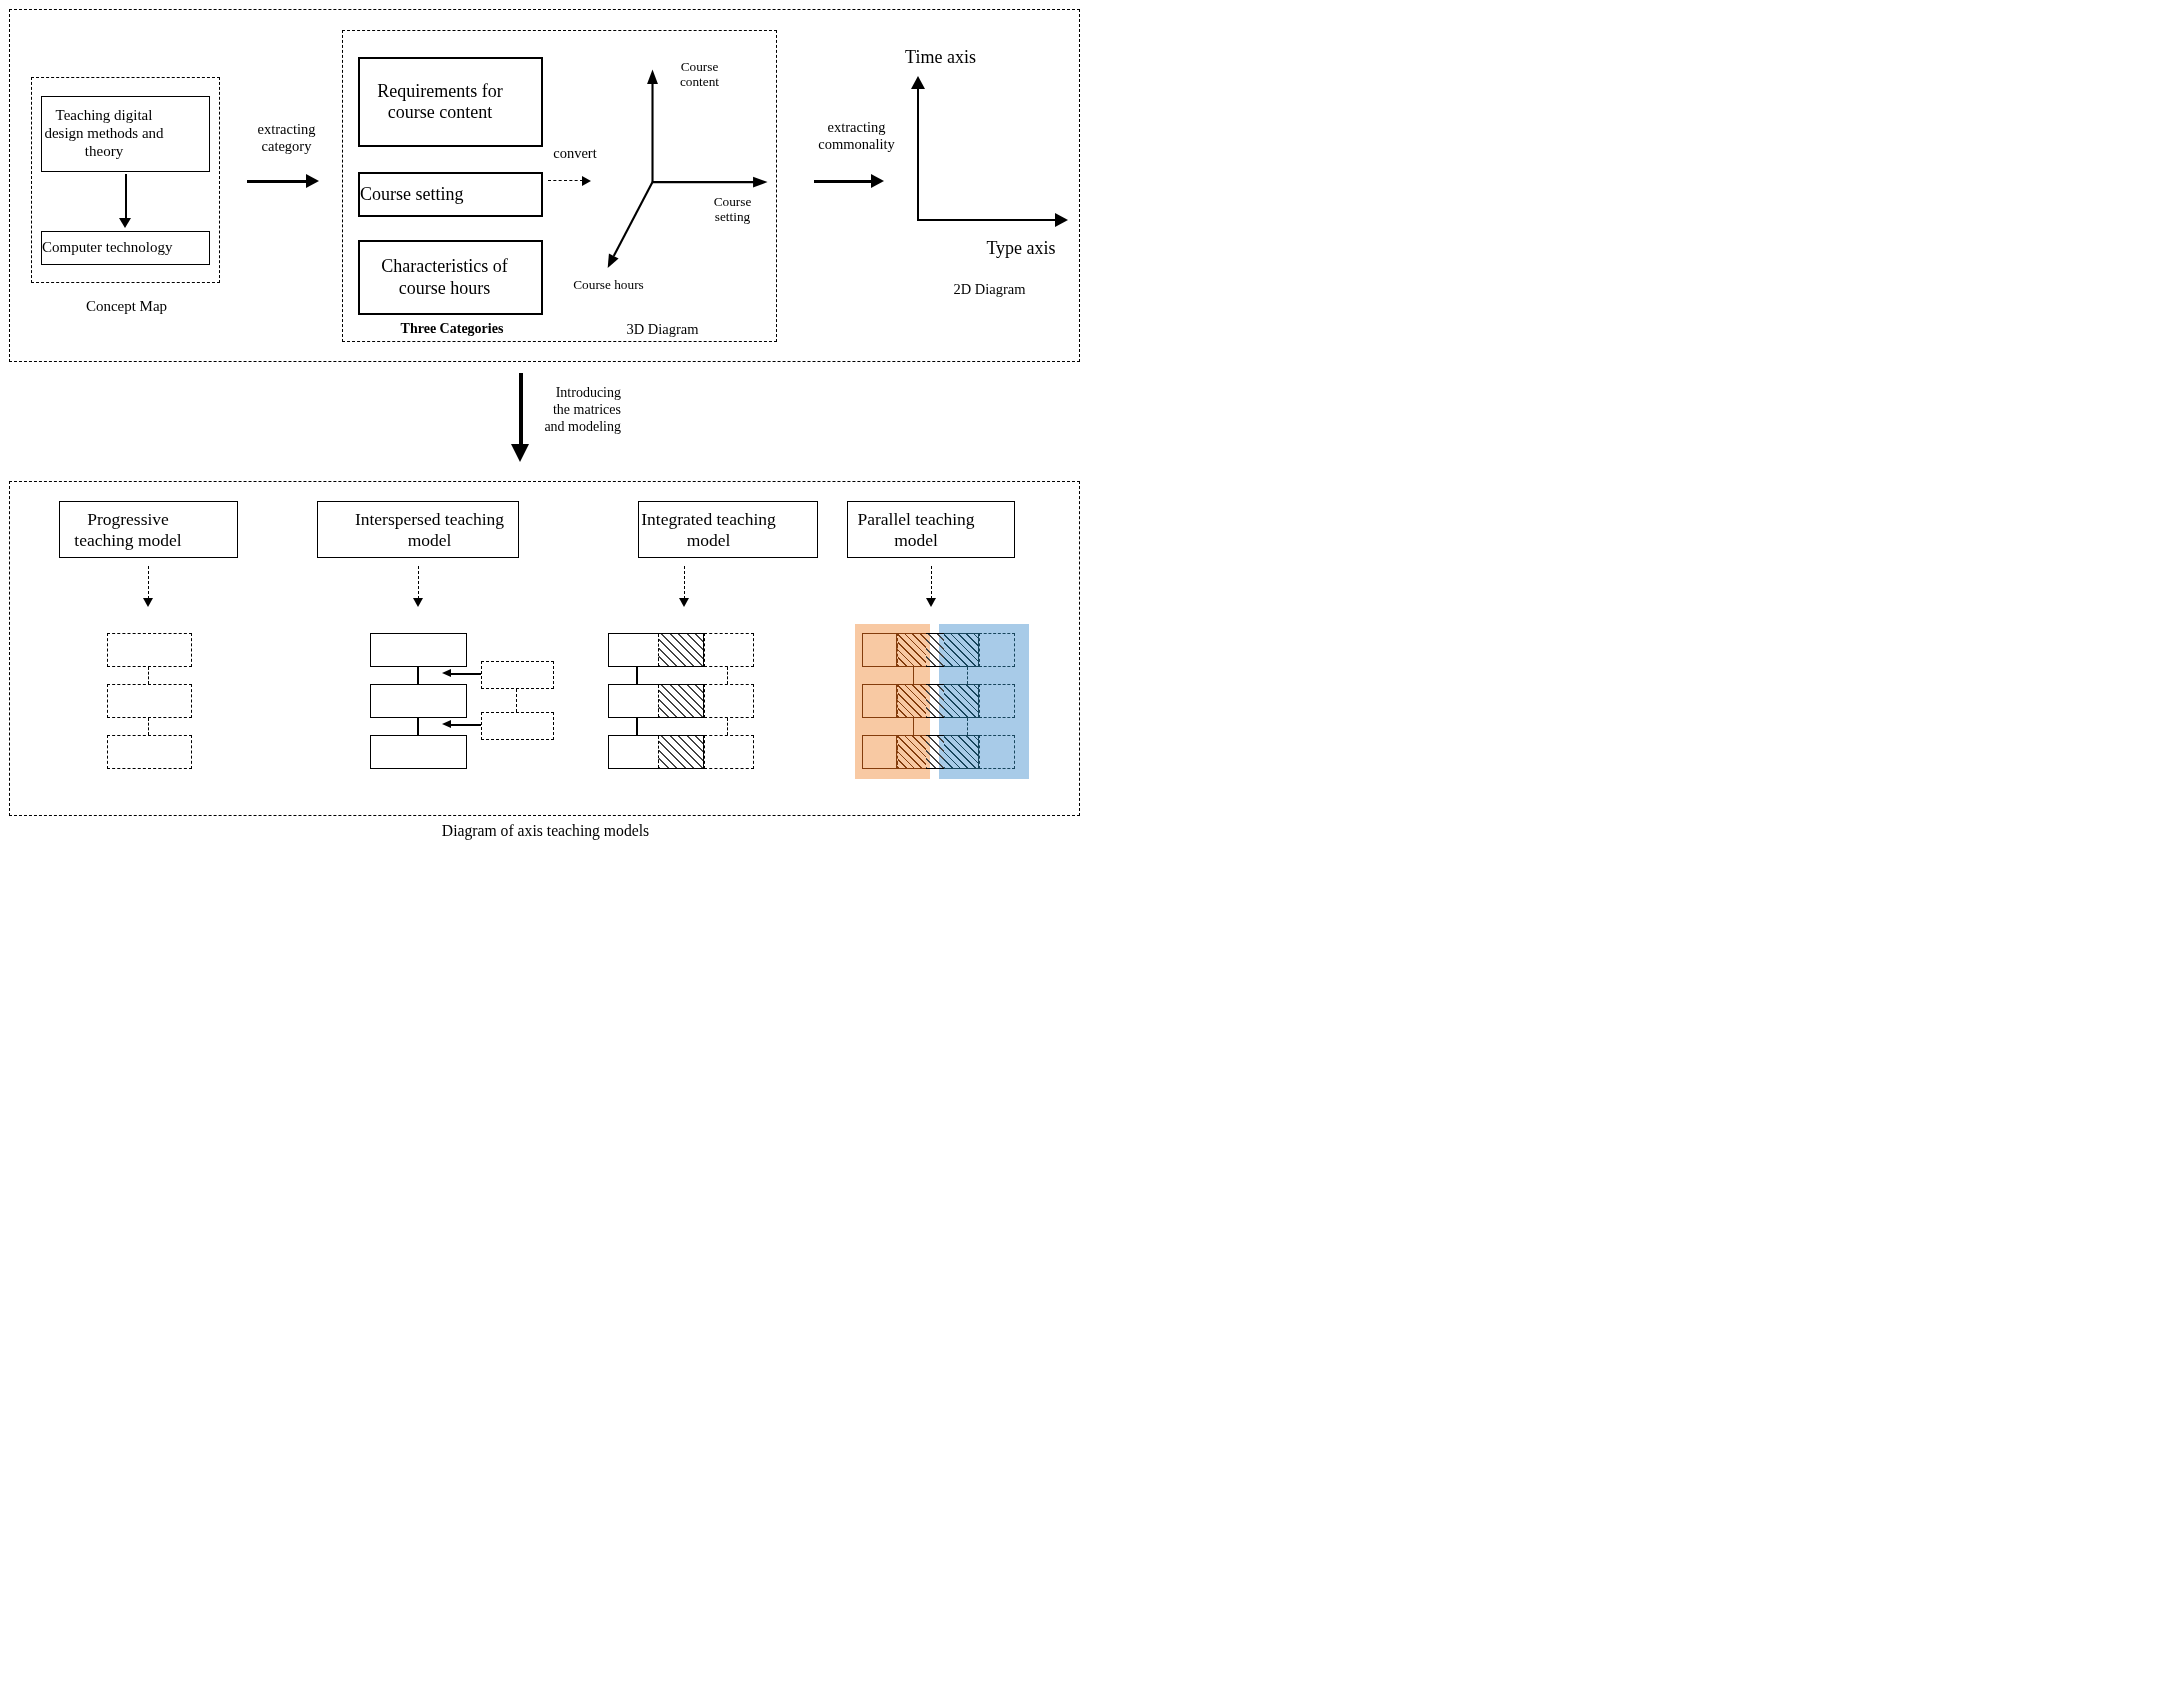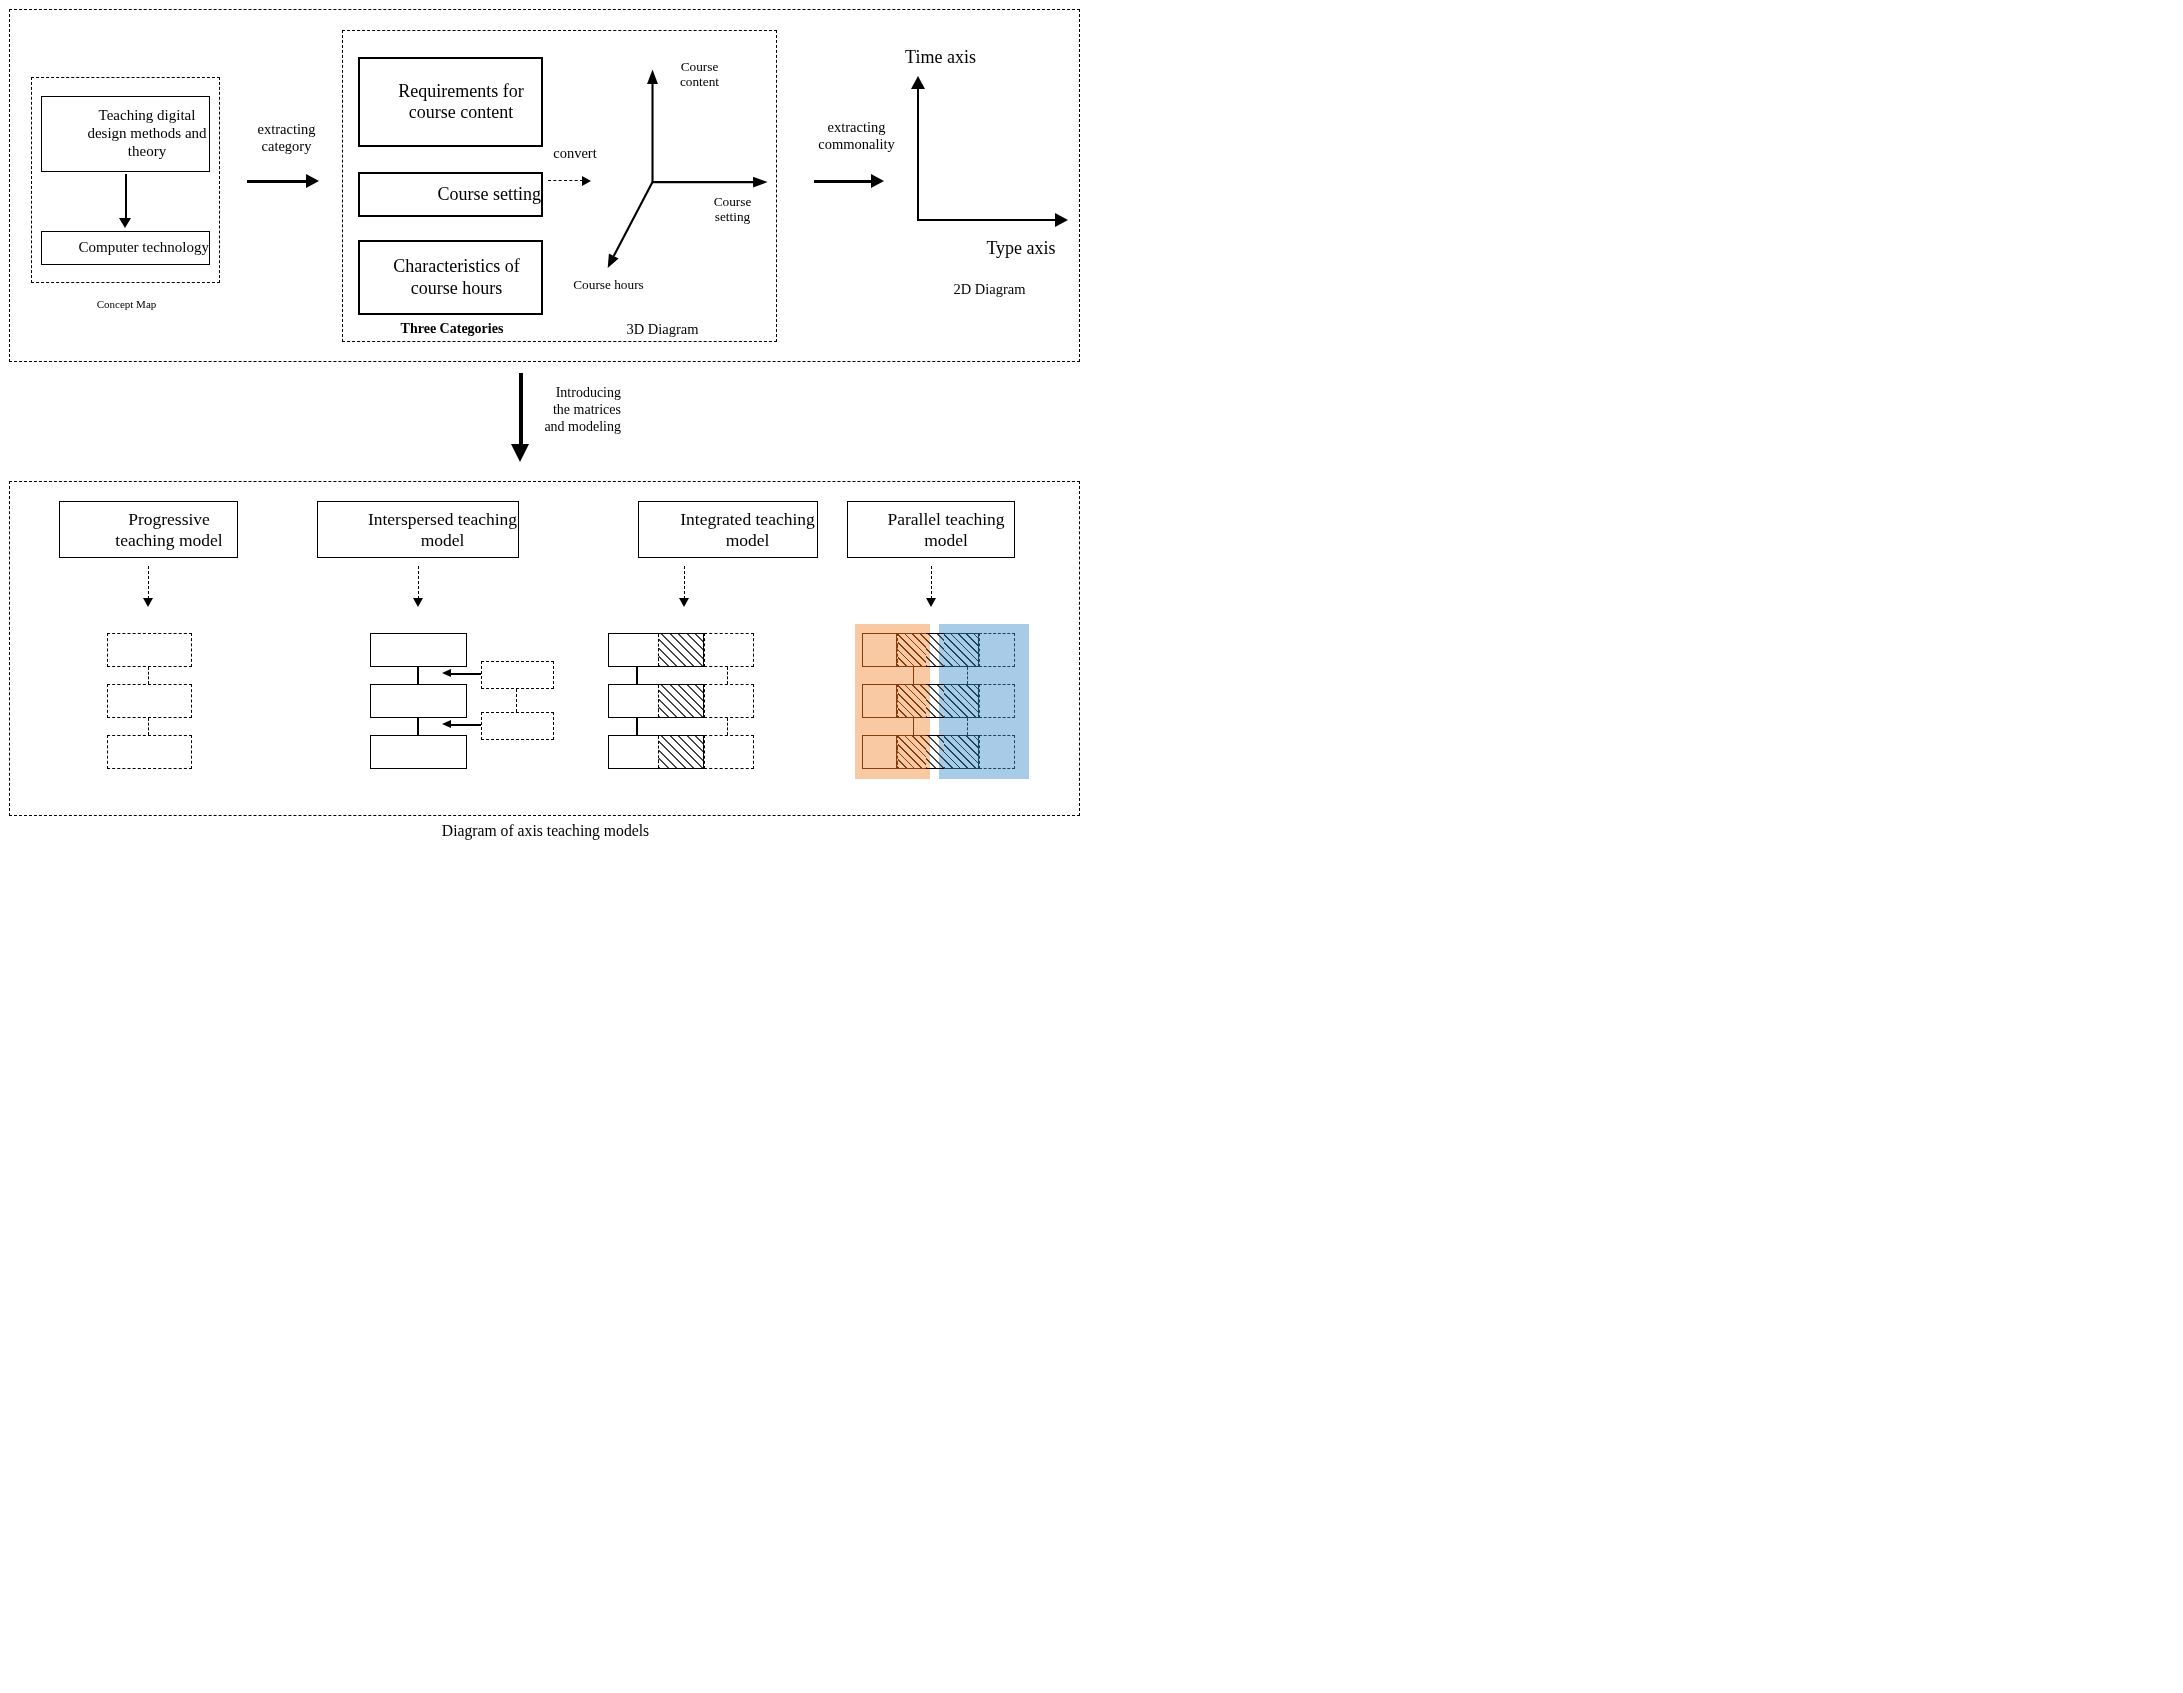--- a/index.html
+++ b/index.html
@@ -1,21 +1,21 @@
 <!DOCTYPE html>
 <html style="--orange-band: #F8C9A3; --blue-band: #A8CBE8; --brown: #843C0C; --dark-blue: #17455C;font-size:9.7px"><head>
 <meta charset="utf-8">
 <style>
   html,body{margin:0;padding:0;background:#fff;}
   #canvas{position:relative;width:1092px;height:847px;background:#fff;
           font-family:"Liberation Serif","DejaVu Serif",serif;color:#000;}
   .abs{position:absolute;box-sizing:border-box;}
   .frame{position:absolute;box-sizing:border-box;border:1.8px dashed #000;}
   .sbox{position:absolute;box-sizing:border-box;border:1.8px solid #000;background:#fff;
-        display:flex;align-items:center;justify-content:flex-end;text-align:center;line-height:1.18;}
+        display:flex;align-items:center;justify-content:flex-start;text-align:center;line-height:1.18;}
   .sbox .inner{display:block;}
   .dbox{position:absolute;box-sizing:border-box;border:1.8px dashed #000;background:transparent;}
   .lbl{position:absolute;text-align:center;line-height:1.16;}
   .hline{position:absolute;background:#000;}
   .vline{position:absolute;background:#000;}
   .vdash{position:absolute;width:0;border-left:1.8px dashed #000;}
   .hdash{position:absolute;height:0;border-top:1.8px dashed #000;}
   .tri{position:absolute;width:0;height:0;}
   .tri-down{border-left:6px solid transparent;border-right:6px solid transparent;border-top:10.3px solid #000;}
   .tri-down-big{border-left:9.7px solid transparent;border-right:9.7px solid transparent;border-top:18px solid #000;}
@@ -47,21 +47,21 @@
 
   <div class="frame" style="left:31px;top:77px;width:189px;height:206px;"></div>
   <div class="sbox" style="left:41px;top:96px;width:169px;height:76px;font-size:15px;">
     <span class="inner" style="max-width:124px;">Teaching digital design methods and theory</span>
   </div>
   <div class="vline" style="left:125px;top:174px;width:1.8px;height:46px;"></div>
   <div class="tri tri-down" style="left:119px;top:218px;"></div>
   <div class="sbox" style="left:41px;top:231px;width:169px;height:34px;font-size:15px;">
     <span class="inner">Computer technology</span>
   </div>
-  <div class="lbl" style="left:71px;top:298px;width:111px;font-size:11px;">Concept Map</div>
+  <div class="lbl" style="left:71px;top:298px;width:111px;font-size:15px;">Concept Map</div>
 
   <div class="lbl" style="left:241px;top:121px;width:91px;font-size:14.5px;">extracting category</div>
   <div class="hline" style="left:247px;top:180px;width:61px;height:3px;"></div>
   <div class="tri tri-right" style="left:306px;top:174px;"></div>
 
   <div class="frame" style="left:342px;top:30px;width:435px;height:312px;"></div>
   <div class="sbox" style="left:358px;top:57px;width:185px;height:90px;border-width:2.4px;font-size:18px;">
     <span class="inner" style="max-width:160px;">Requirements for course content</span>
   </div>
   <div class="sbox" style="left:358px;top:172px;width:185px;height:45px;border-width:2.4px;font-size:18px;">

